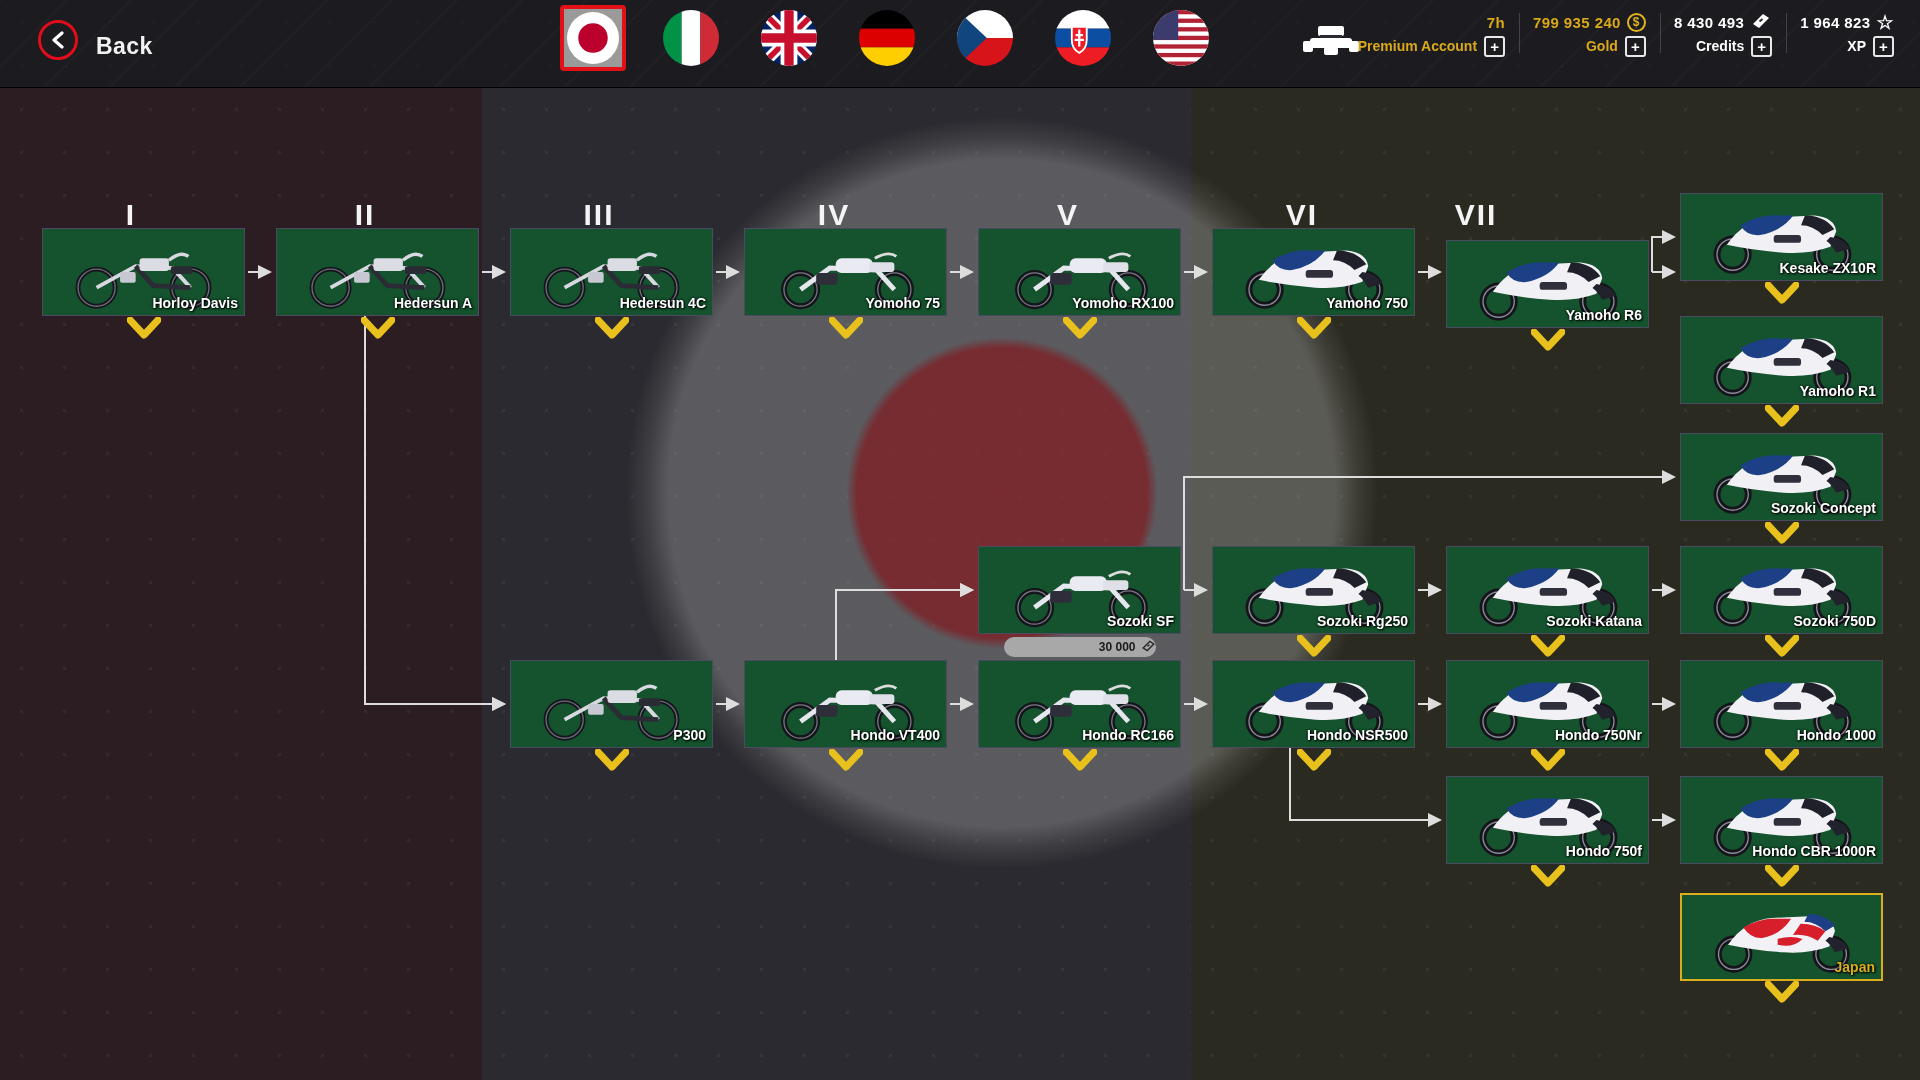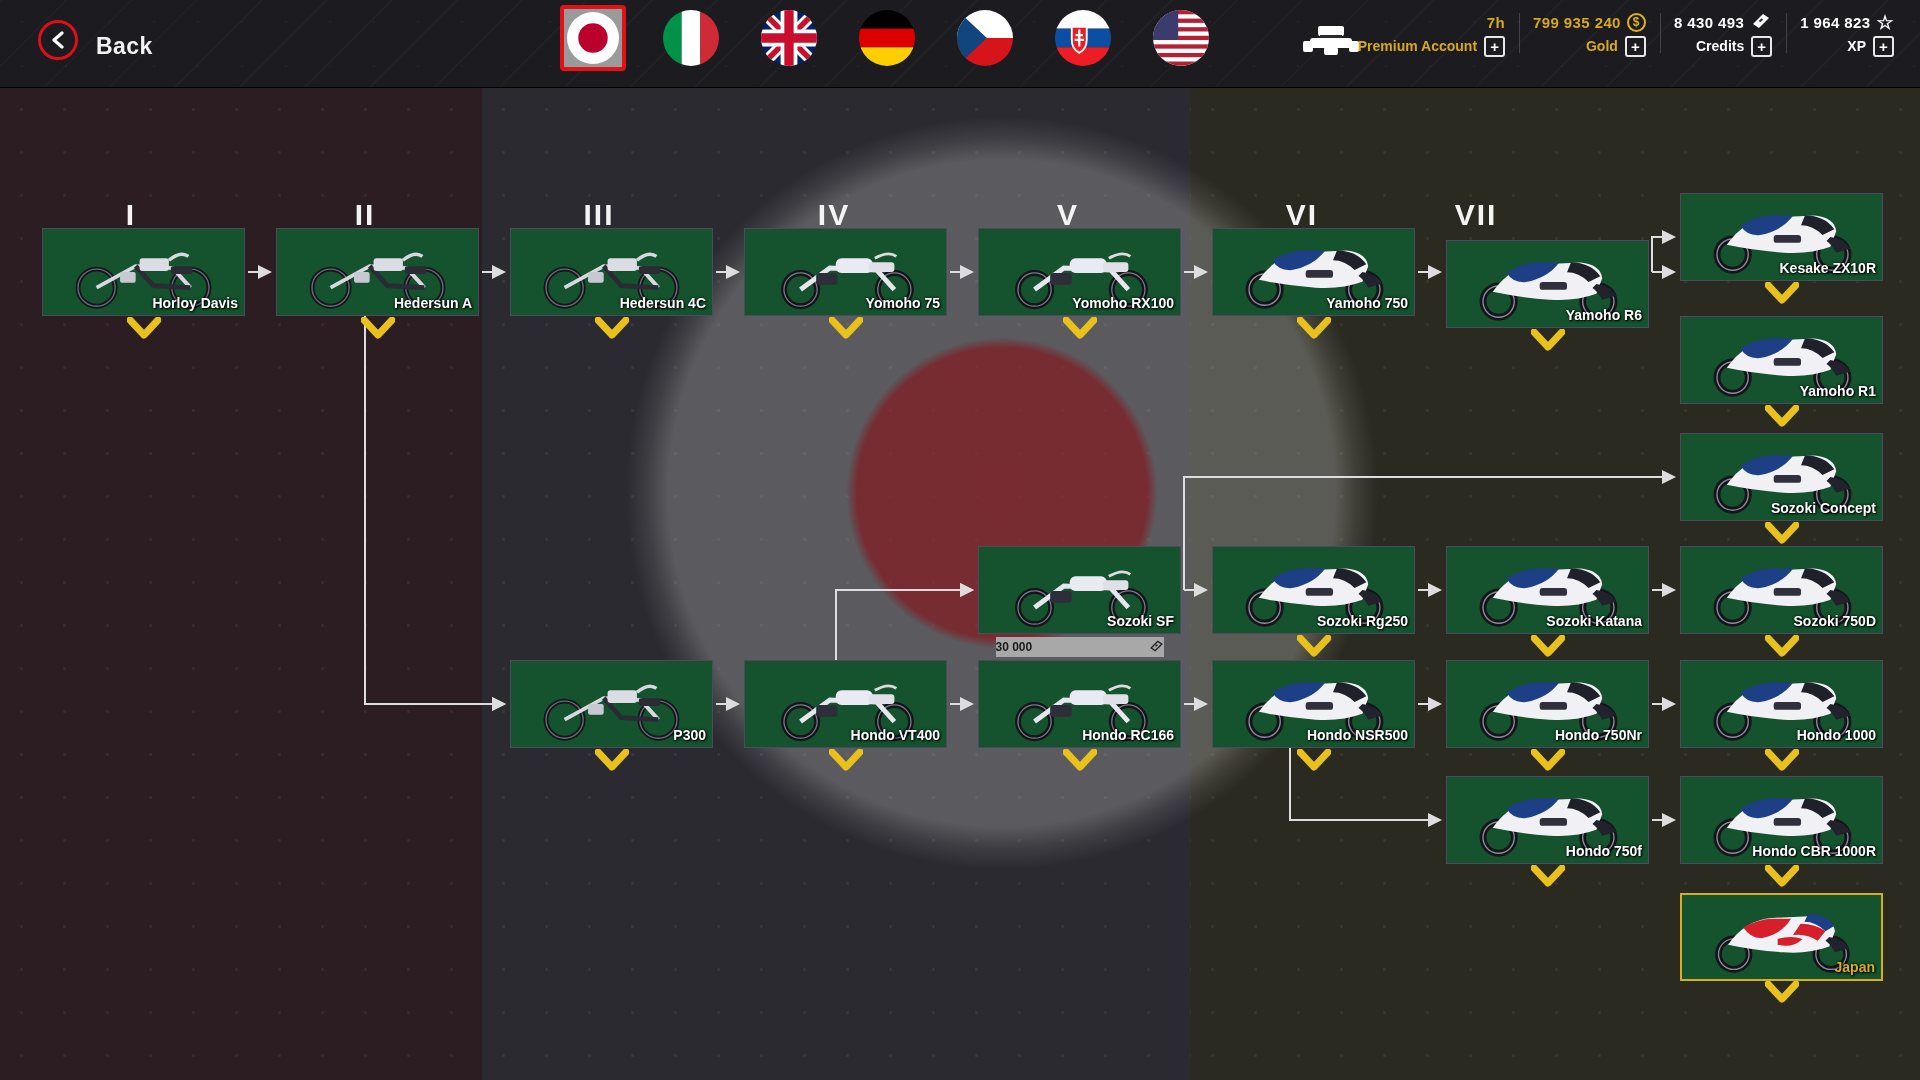--- a/index.html
+++ b/index.html
@@ -114,24 +114,24 @@
     font-size:14px; font-weight:bold; color:#ffffff;
     text-shadow:1px 1px 2px #000, 0 0 3px #000; white-space:nowrap;
   }
   .card.premium .cname{ color:#d8ae1e; }
   .chev{
     position:absolute; left:50%; bottom:-24px; transform:translateX(-50%);
     width:34px;height:22px;
   }
   .price{
     position:absolute; left:50%; transform:translateX(-50%);
-    bottom:-24px; width:168px; height:20px;
+    bottom:-24px; width:152px; height:20px;
     background:#a8a8a8; color:#1a1a1a;
-    display:flex;align-items:center;justify-content:space-between;gap:5px;
-    font-size:12px; font-weight:bold;
+    display:flex;align-items:center;justify-content:flex-end;gap:5px;
+    font-size:12px; font-weight:bold;border-radius:10px;
   }
   .price .cred{ display:inline-block; }
 </style>
 </head>
 <body>
 
 <div id="topbar">
 
   <div class="back-wrap">
     <span class="back-circle">

